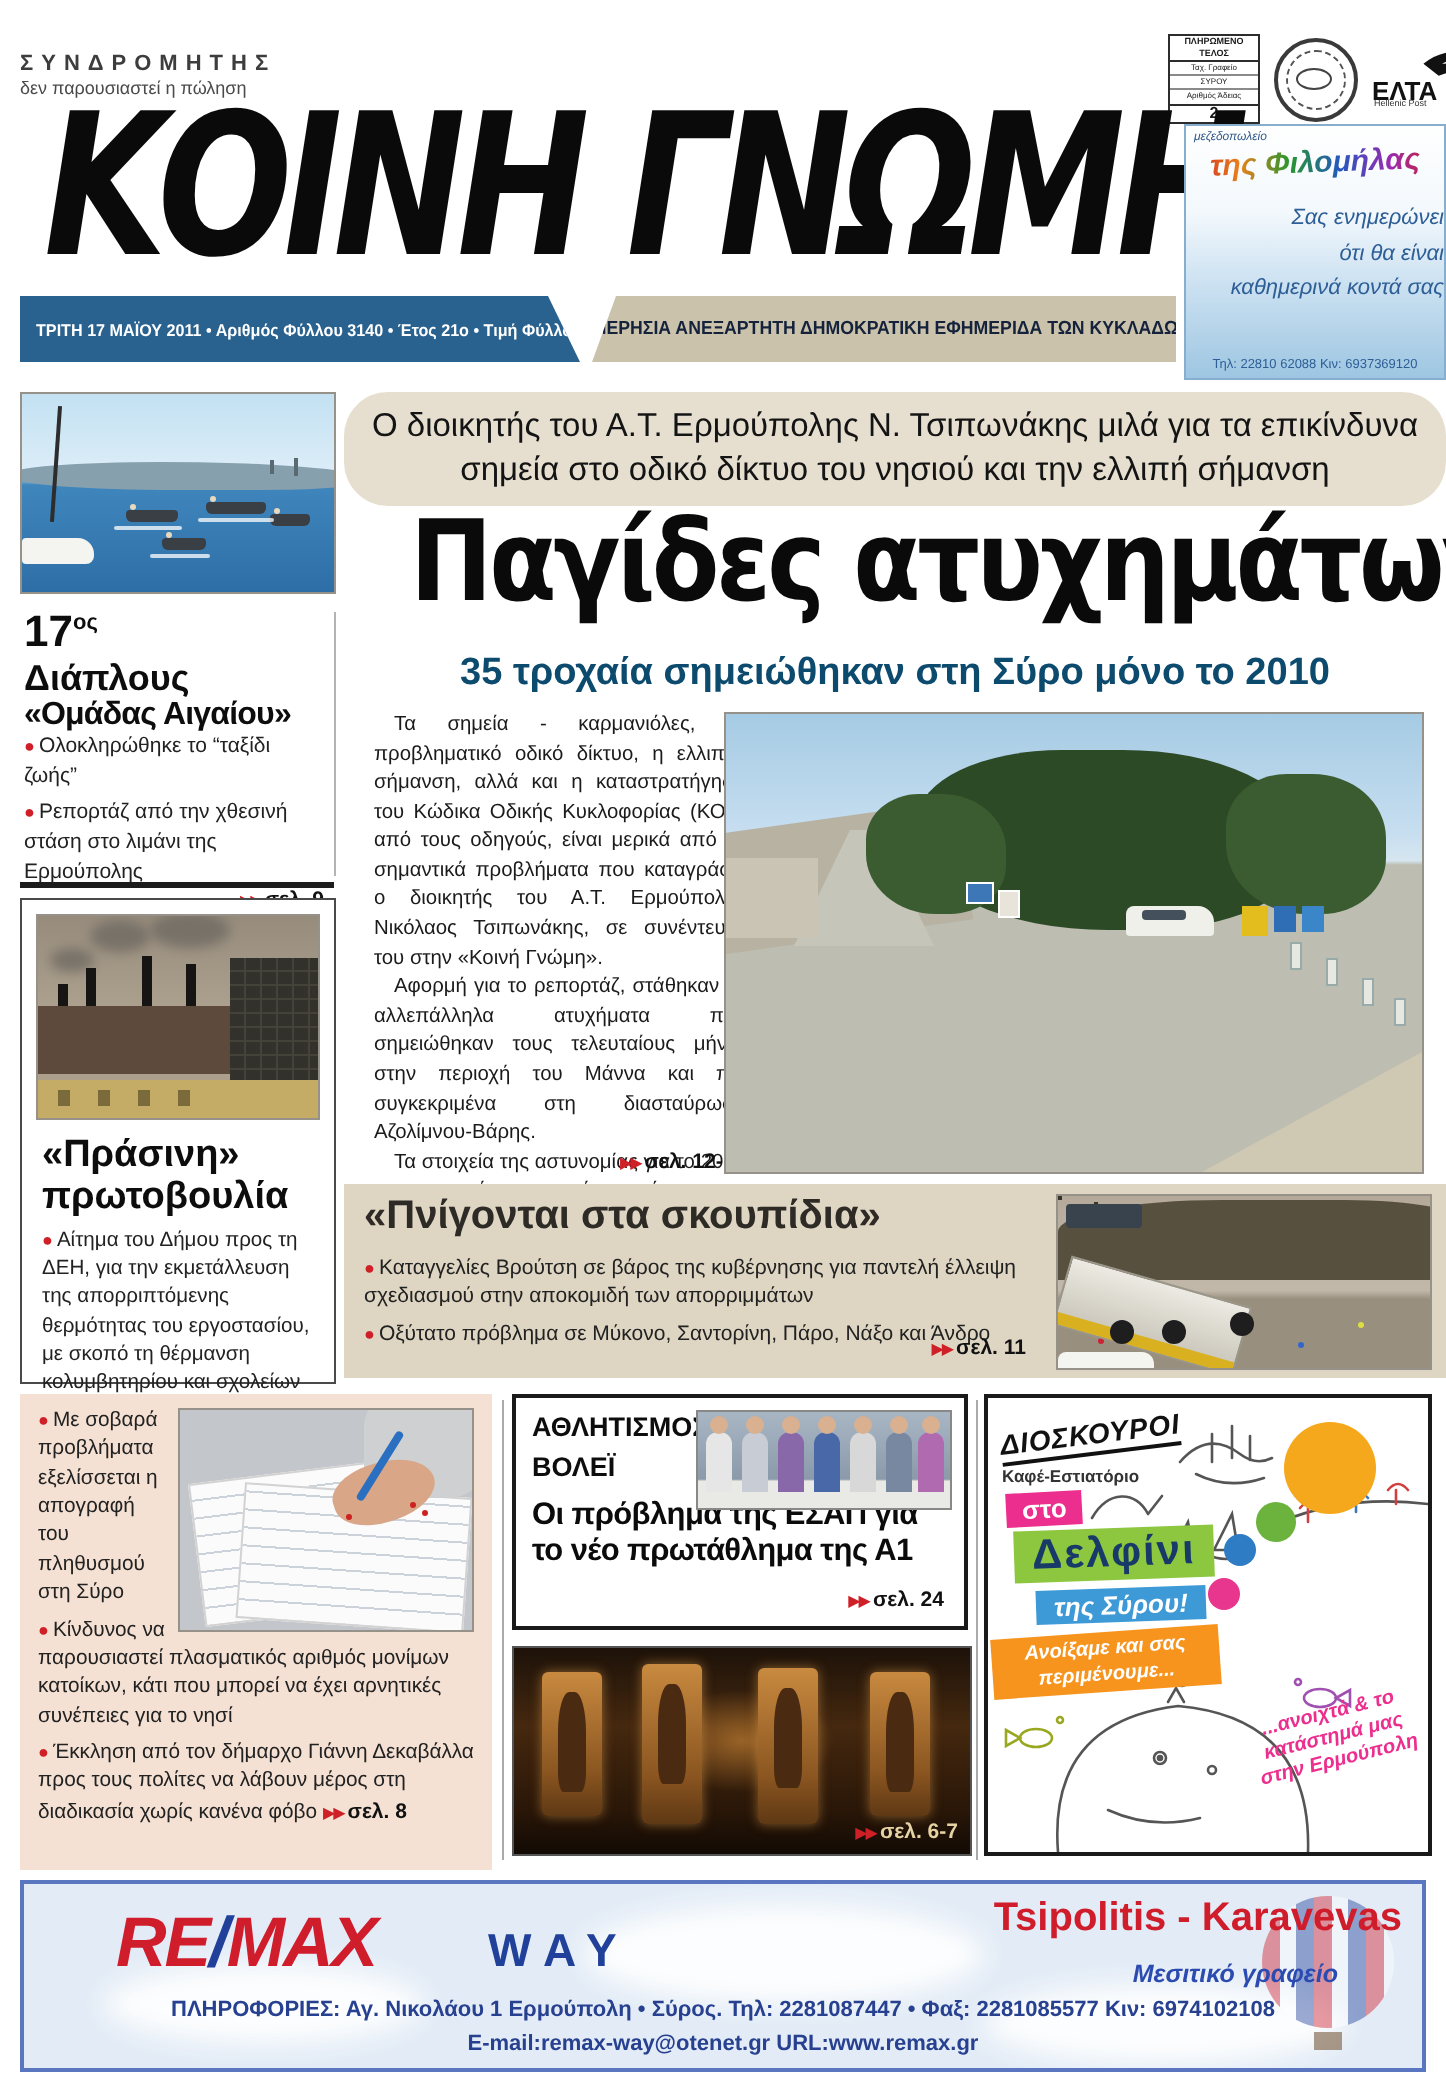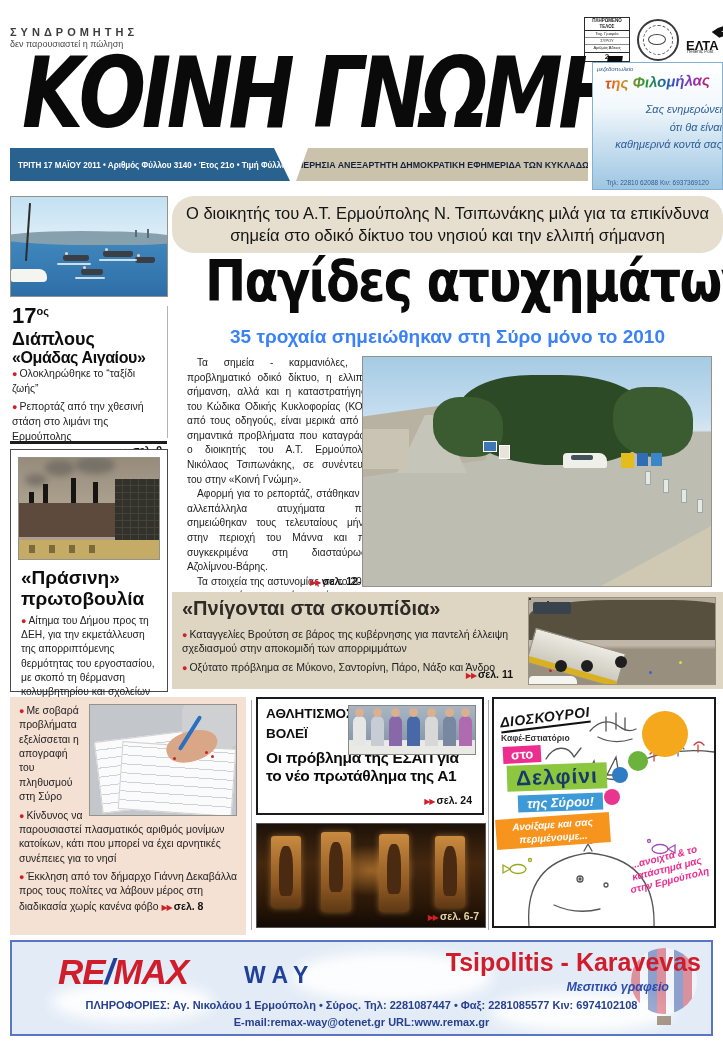--- a/index.html
+++ b/index.html
@@ -85,21 +85,21 @@
   .dot{color:#cf1f27;font-size:9px;margin-right:2px;}
   .arrows{color:#cf1f27;font-size:8px;letter-spacing:-1px;margin-right:2px;}
   .pref{font-weight:bold;color:#111;font-size:10.5px;white-space:nowrap;}
   .refright{text-align:right;display:block;}
 
   
   .kicker{left:172px;top:196px;width:551px;height:57px;background:#e6dfd0;display:flex;flex-direction:column;
     align-items:center;justify-content:center;font-size:16.5px;color:#141414;line-height:1.32;text-align:center;border-radius:22px;}
   .headline{left:172px;top:251px;width:551px;text-align:center;font-family:"DejaVu Sans",sans-serif;
     font-size:56px;font-weight:bold;letter-spacing:-2px;color:#0a0a0a;line-height:1.1;transform:scaleX(0.88);transform-origin:center top;white-space:nowrap;}
-  .subhead{left:172px;top:326px;width:551px;text-align:center;font-size:19px;font-weight:bold;color:#3b82f6;}
+  .subhead{left:172px;top:326px;width:551px;text-align:center;font-size:19px;font-weight:bold;color:#0c4a6e;}
   .leadbody{left:172px;top:356px;width:186px;height:234px;font-size:10.2px;line-height:1.43;text-align:justify;color:#1b1b1b;margin-left:15px;}
   .leadbody p{margin:0;text-indent:10px;}
   .leadref{position:absolute;right:0;bottom:0;}
 
   .roadphoto{left:362px;top:356px;width:348px;height:229px;background:linear-gradient(180deg,#a5cbe4 0%,#c7def0 26%,#d6e6f0 32%,#bdbdb2 33%);}
   .roadphoto .hillL{left:-10px;top:52px;width:130px;height:60px;background:#b7b2a2;transform:rotate(-8deg);}
   .roadphoto .wall{left:0;top:72px;width:46px;height:40px;background:#cac4b4;}
   .roadphoto .uproad{left:34px;top:58px;width:70px;height:58px;background:#c6c5ba;clip-path:polygon(40% 0,60% 0,100% 100%,0 100%);}
   .roadphoto .trees{background:#2d4a26;border-radius:38% 46% 40% 50%;}
   .roadphoto .trees.t2{background:#3a5c30;}
@@ -182,21 +182,21 @@
   
   .remax{left:10px;top:940px;width:703px;height:96px;border:2px solid #5b76c0;background:#e3ecf6;box-sizing:border-box;overflow:hidden;}
   .remax .cloud{position:absolute;background:#fff;border-radius:50%;filter:blur(6px);opacity:.9;}
   .remax .balloon{position:absolute;right:14px;top:6px;width:66px;height:66px;border-radius:50%;opacity:.55;
      background:repeating-linear-gradient(90deg,rgba(207,29,44,.8) 0 9px,rgba(255,255,255,.8) 9px 17px,rgba(32,64,154,.8) 17px 26px);}
   .remax .basket{position:absolute;right:40px;top:74px;width:14px;height:9px;background:rgba(120,90,60,.6);}
   .remax .logo{position:absolute;left:46px;top:10px;font-size:35px;font-weight:bold;font-style:italic;letter-spacing:-1px;}
   .remax .logo .r{color:#cf1d2c;}
   .remax .logo .s{color:#20409a;}
   .remax .way{position:absolute;left:232px;top:20px;font-size:23px;font-weight:bold;color:#20409a;letter-spacing:7px;}
-  .remax .agency{position:absolute;right:10px;top:6px;font-size:25px;font-weight:bold;color:#cf1d2c;white-space:nowrap;text-align:center;}
+  .remax .agency{position:absolute;right:10px;top:6px;font-size:20px;font-weight:bold;color:#cf1d2c;white-space:nowrap;text-align:center;}
   .remax .agencysub{position:absolute;right:42px;top:38px;font-size:12.5px;font-weight:bold;font-style:italic;color:#2b4bb0;}
   .remax .info1{position:absolute;left:0;top:57px;width:100%;text-align:center;font-size:11px;font-weight:bold;color:#27408f;}
   .remax .info2{position:absolute;left:0;top:74px;width:100%;text-align:center;font-size:11px;font-weight:bold;color:#27408f;}
 </style>
 </head>
 <body>
 
 <div id="page">
 
   <div class="abs subscriber">

